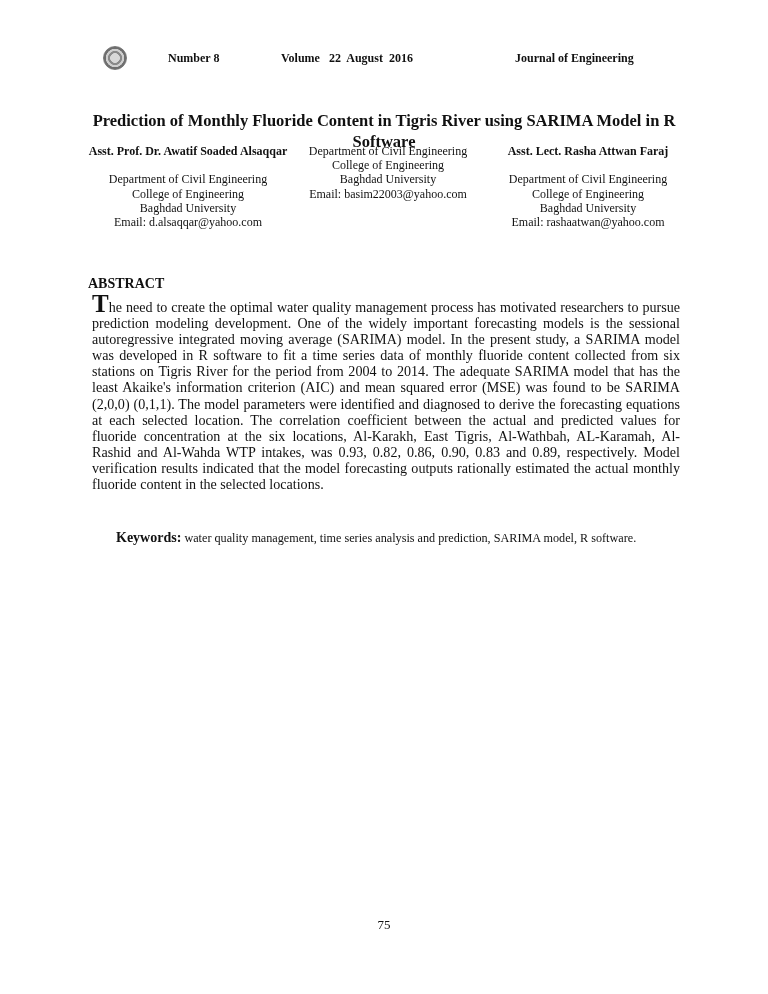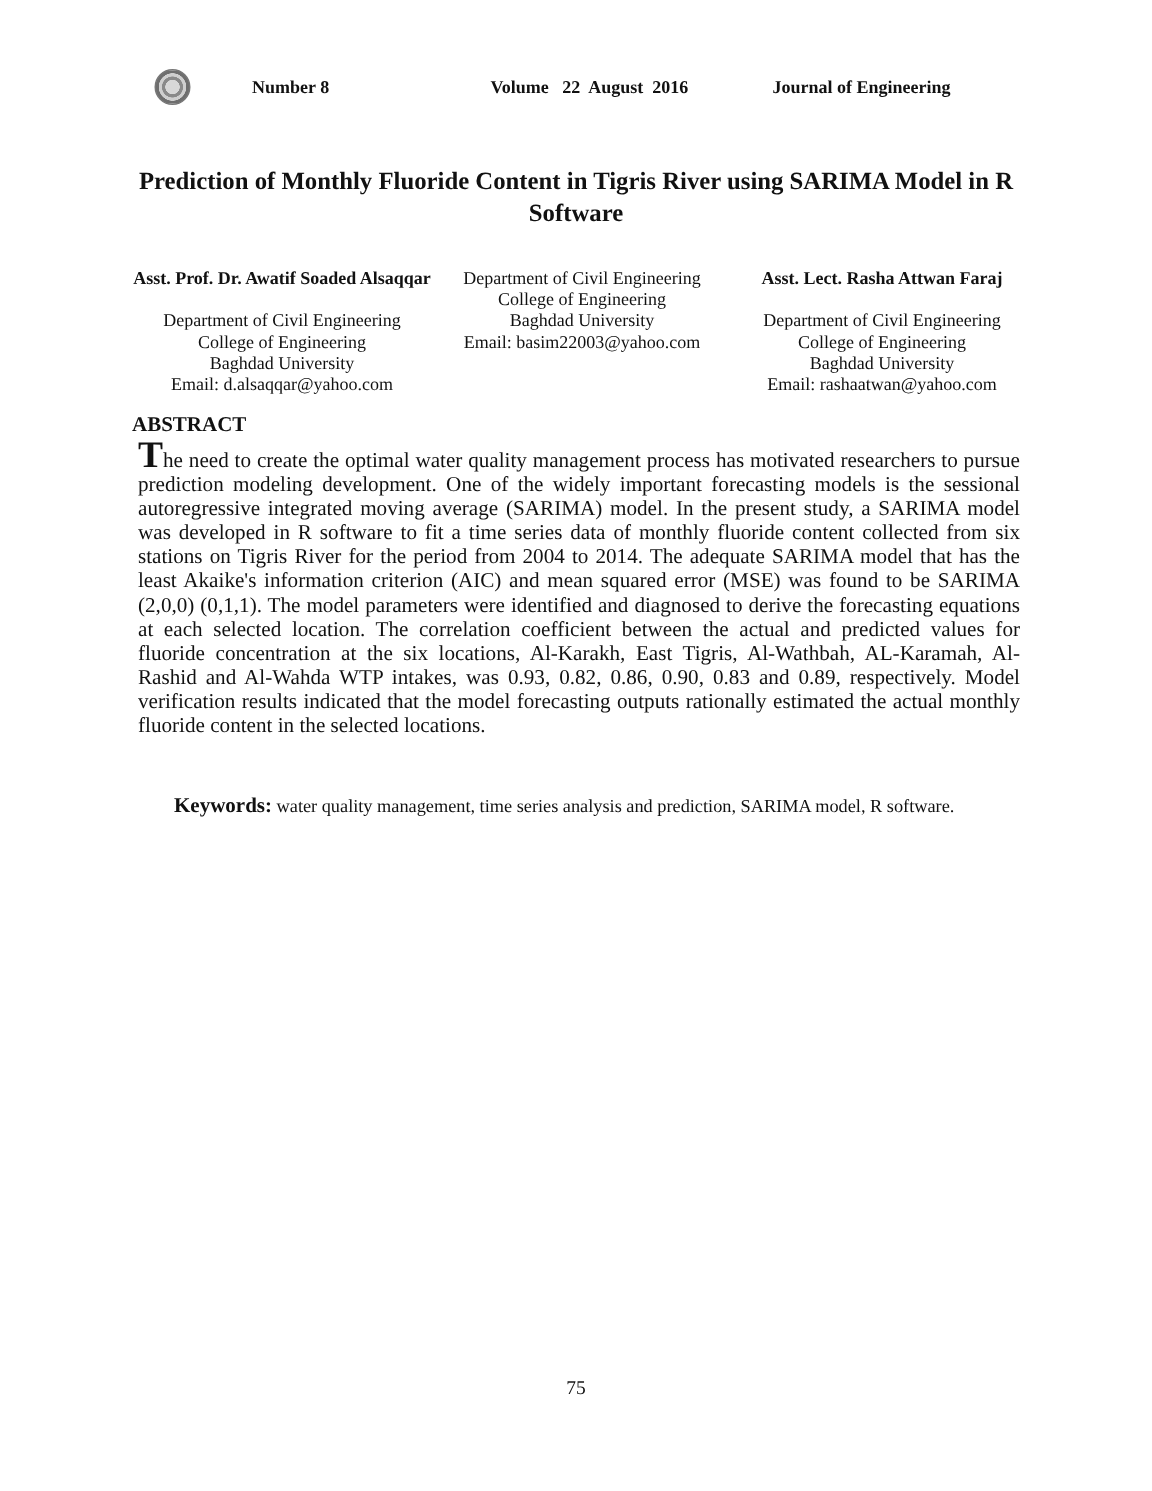--- a/index.html
+++ b/index.html
@@ -4,25 +4,25 @@
 <style>
   html, body { margin: 0; padding: 0; background: #ffffff; }
   body { width: 768px; height: 994px; position: relative; overflow: hidden;
          font-family: "Liberation Serif", serif; color: #111; }
   .header { position: absolute; top: 44px; left: 0; width: 768px; height: 28px; text-align: right; }
   .logo { position: absolute; left: 103px; top: 2px; width: 24px; height: 24px; border-radius: 50%;
           background: radial-gradient(circle, #d8d8d8 0 30%, #8a8a8a 32% 44%, #cfcfcf 46% 58%, #6e6e6e 60% 72%, #bdbdbd 74% 100%);
           border: 1px solid #777; box-sizing: border-box; }
   .hdr-text { position: absolute; top: 7px; font-weight: bold; font-size: 12px; white-space: pre; }
   .hdr-number { left: 168px; }
-  .hdr-volume { left: 281px; margin-left: 46px; }
+  .hdr-volume { left: 281px; }
   .hdr-journal { left: 515px; }
   .title { position: absolute; top: 110px; left: 80px; width: 608px; text-align: center;
            font-weight: bold; font-size: 16.5px; line-height: 21px; }
-  .authors { position: absolute; top: 178px; left: 88px; width: 600px; display: flex; }
+  .authors { position: absolute; top: 144px; left: 88px; width: 600px; display: flex; }
   .author { width: 200px; text-align: center; font-size: 12px; line-height: 14.2px; }
   .author .name { font-weight: bold; display: block; min-height: 28.4px; }
   .author .line { display: block; }
   .abstract-heading { position: absolute; top: 276px; left: 88px; width: 600px; text-align: left;
                       font-weight: bold; font-size: 14px; }
   .abstract { position: absolute; top: 296px; left: 92px; width: 588px; text-align: justify;
               font-size: 14.1px; line-height: 16.1px; }
   .dropcap { font-size: 25px; font-weight: bold; line-height: 16px; }
   .keywords { position: absolute; top: 530px; left: 92px; width: 600px; font-size: 12.2px; white-space: nowrap; margin-left: 24px; }
   .keywords .kw-label { font-weight: bold; font-size: 14px; }

